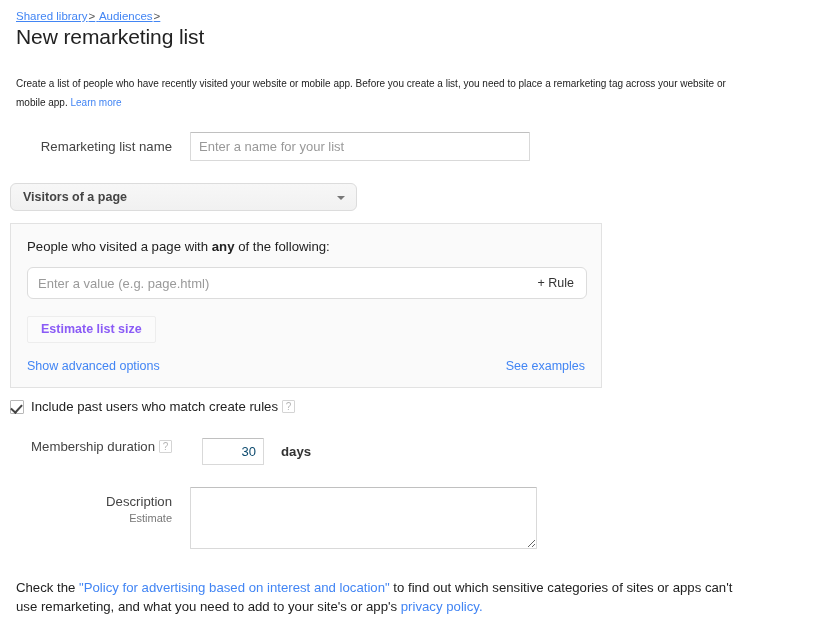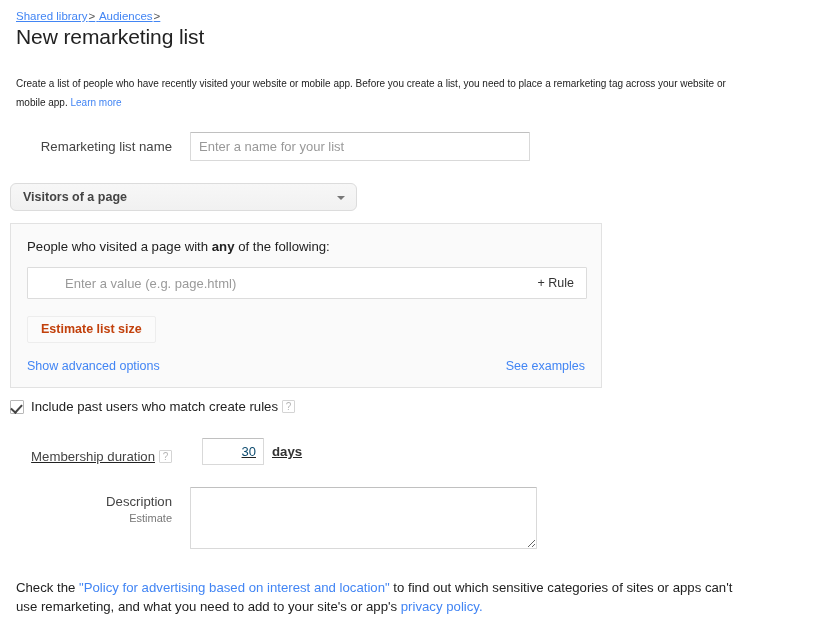--- a/index.html
+++ b/index.html
@@ -162,24 +162,23 @@
     margin-bottom: 11px;
   }
   .rules-heading b { font-weight: bold; }
 
   .rule-input-wrap {
     position: relative;
     width: 560px;
     height: 32px;
     background: #fff;
     border: 1px solid #dcdcdc;
-    border-radius: 1px;
+    border-radius: 6px;
     display: flex;
     align-items: center;
-    padding-left: 27px;
   }
   .rule-input {
     flex: 1 1 auto;
     border: 0;
     outline: none;
     background: transparent;
     font-family: "Liberation Sans", sans-serif;
     font-size: 13px;
     color: #333;
     padding: 0 10px;
@@ -195,21 +194,21 @@
 
   .estimate-btn {
     margin-top: 17px;
     display: inline-block;
     height: 27px;
     line-height: 25px;
     padding: 0 13px;
     border: 1px solid #ededed;
     border-radius: 2px;
     background: #fbfbfb;
-    color: #c2410c;
+    color: #8b5cf6;
     font-size: 12.5px;
     font-weight: bold;
     font-family: "Liberation Sans", sans-serif;
     cursor: default;
   }
 
   .panel-footer {
     margin-top: 16px;
     display: flex;
     justify-content: space-between;
@@ -242,32 +241,32 @@
     left: 2px;
     top: 1px;
     width: 5px;
     height: 9px;
     border: solid #444;
     border-width: 0 2px 2px 0;
     transform: rotate(42deg);
   }
 
   
-  .duration-row { margin-top: 24px; align-items: flex-end; text-decoration: underline; }
+  .duration-row { margin-top: 24px; align-items: flex-start; }
   #duration-input {
     width: 62px;
     text-align: right;
     padding: 5px 7px;
     margin-left: 12px;
   }
   .days-label {
     font-size: 13.2px;
     font-weight: bold;
     color: #333;
-    margin-left: 8px;
+    margin-left: 17px;
   }
 
   
   .desc-row { margin-top: 22px; }
   textarea.desc-input {
     width: 347px;
     height: 62px;
     border: 1px solid #d9d9d9;
     border-top-color: #c0c0c0;
     border-radius: 1px;

